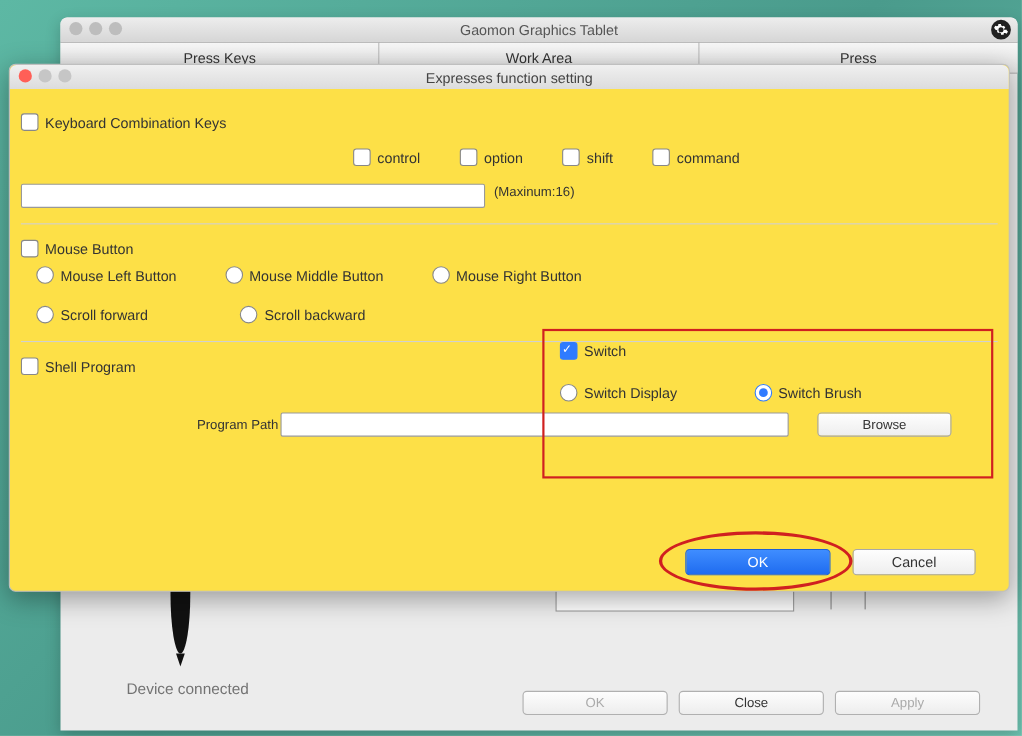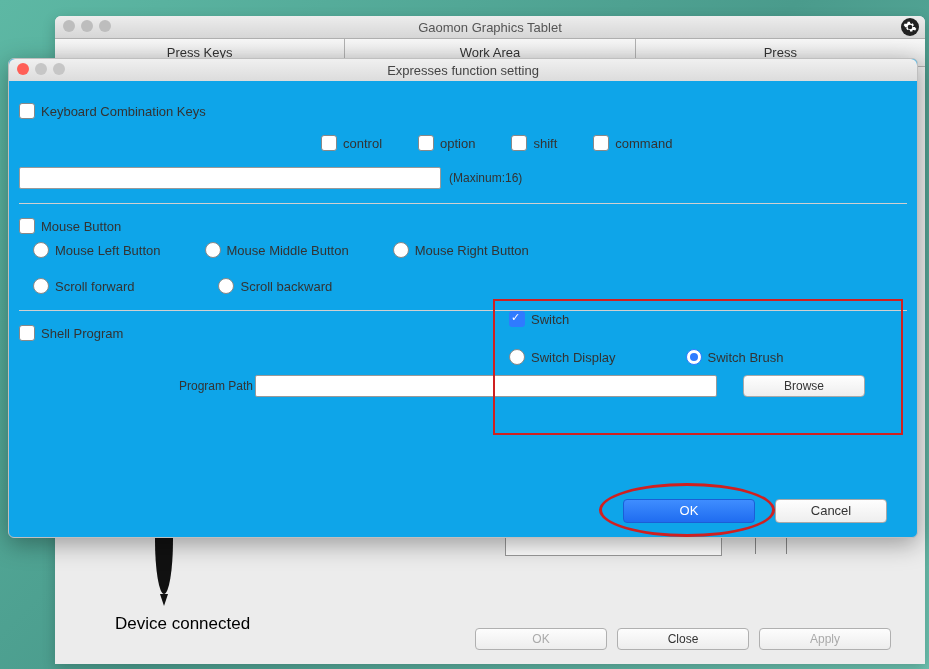--- a/index.html
+++ b/index.html
@@ -90,21 +90,21 @@
   .pen-tip {
     position:absolute;
     left:105px; top:90px;
     width:0;height:0;
     border-left:4px solid transparent;
     border-right:4px solid transparent;
     border-top:12px solid #111;
   }
   .device-status {
     position:absolute; left:60px; bottom:30px;
-    font-size:17px; color:#000000;margin-top:20px;
+    font-size:14px; color:#737373;margin-top:20px;
   }
   .preview-box {
     position:absolute;
     left:450px; top:-10px;
     width:215px; height:60px;
     border:1px solid #999;
     background:#fff;
   }
   .slider-track {
     position:absolute;
@@ -129,21 +129,21 @@
     color:#333;
   }
   .mac-btn.disabled{color:#aaa;}
 
   
   .dialog {
     position:absolute;
     left:8px; top:58px;
     width:908px;
     height:478px;
-    background:#0ea5e9;
+    background:#fde047;
     border-radius:6px;
     box-shadow:0 6px 24px rgba(0,0,0,0.35);
     border:1px solid #bfbfbf;
   }
   .dlg-titlebar {
     height:22px;
     background:linear-gradient(#f0f0f0,#dcdcdc);
     border-radius:6px 6px 0 0;
     display:flex;align-items:center;justify-content:center;
     position:relative;
@@ -151,21 +151,21 @@
   }
   .dlg-titlebar .traffic-dots{left:8px;top:4px;}
   .dlg-titlebar .traffic-dots span:first-child{background:#ff5f57;}
   .dlg-titlebar .traffic-dots span:nth-child(2){background:#c6c6c6;}
   .dlg-titlebar .traffic-dots span:nth-child(3){background:#c6c6c6;}
 
   .dlg-body {
     padding:14px 10px 10px 10px;
   }
   .row {
-    display:flex; align-items:center;
+    display:flex; 
     padding:8px 0;
   }
   .section-head {
     width:230px;
     display:flex;align-items:center;
     gap:6px;
   }
   .chk {
     width:14px;height:14px;border:1px solid #888;border-radius:3px;
     background:#fff;display:inline-block;position:relative;

